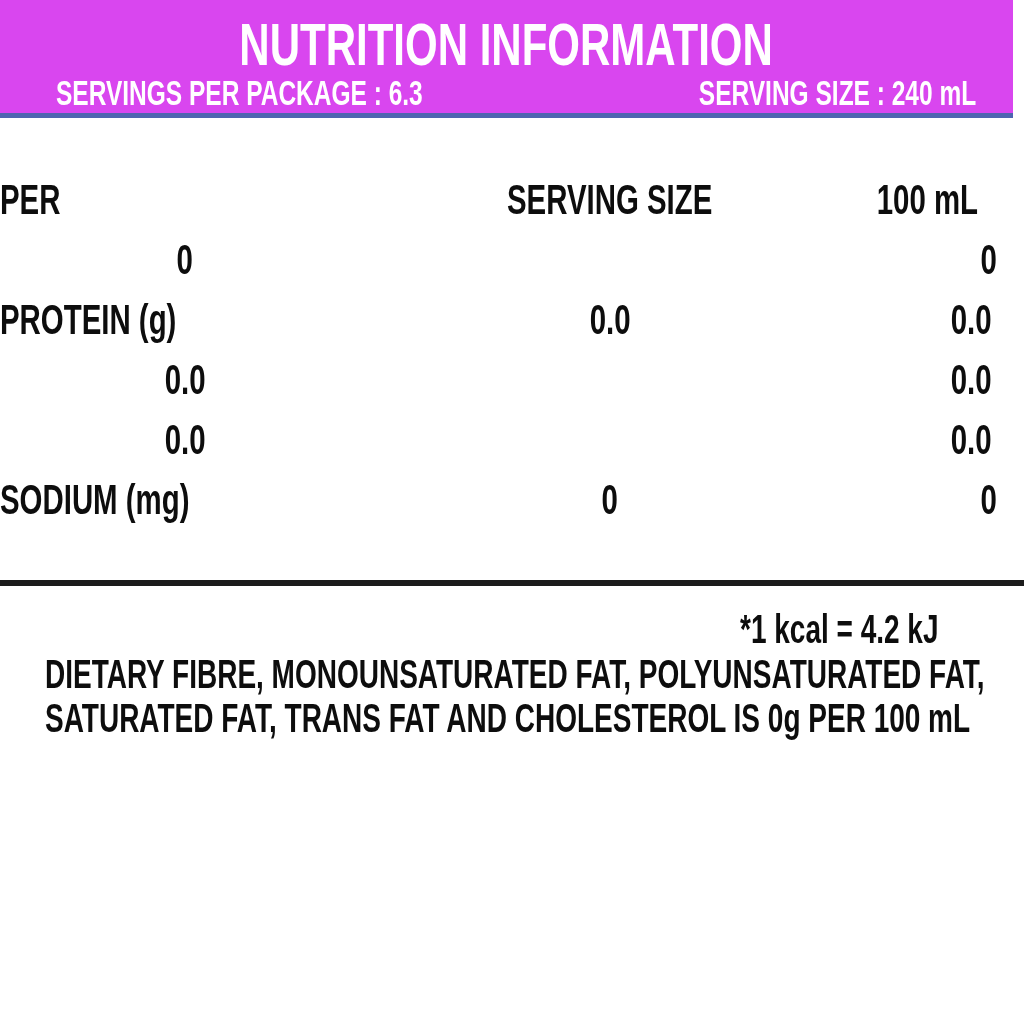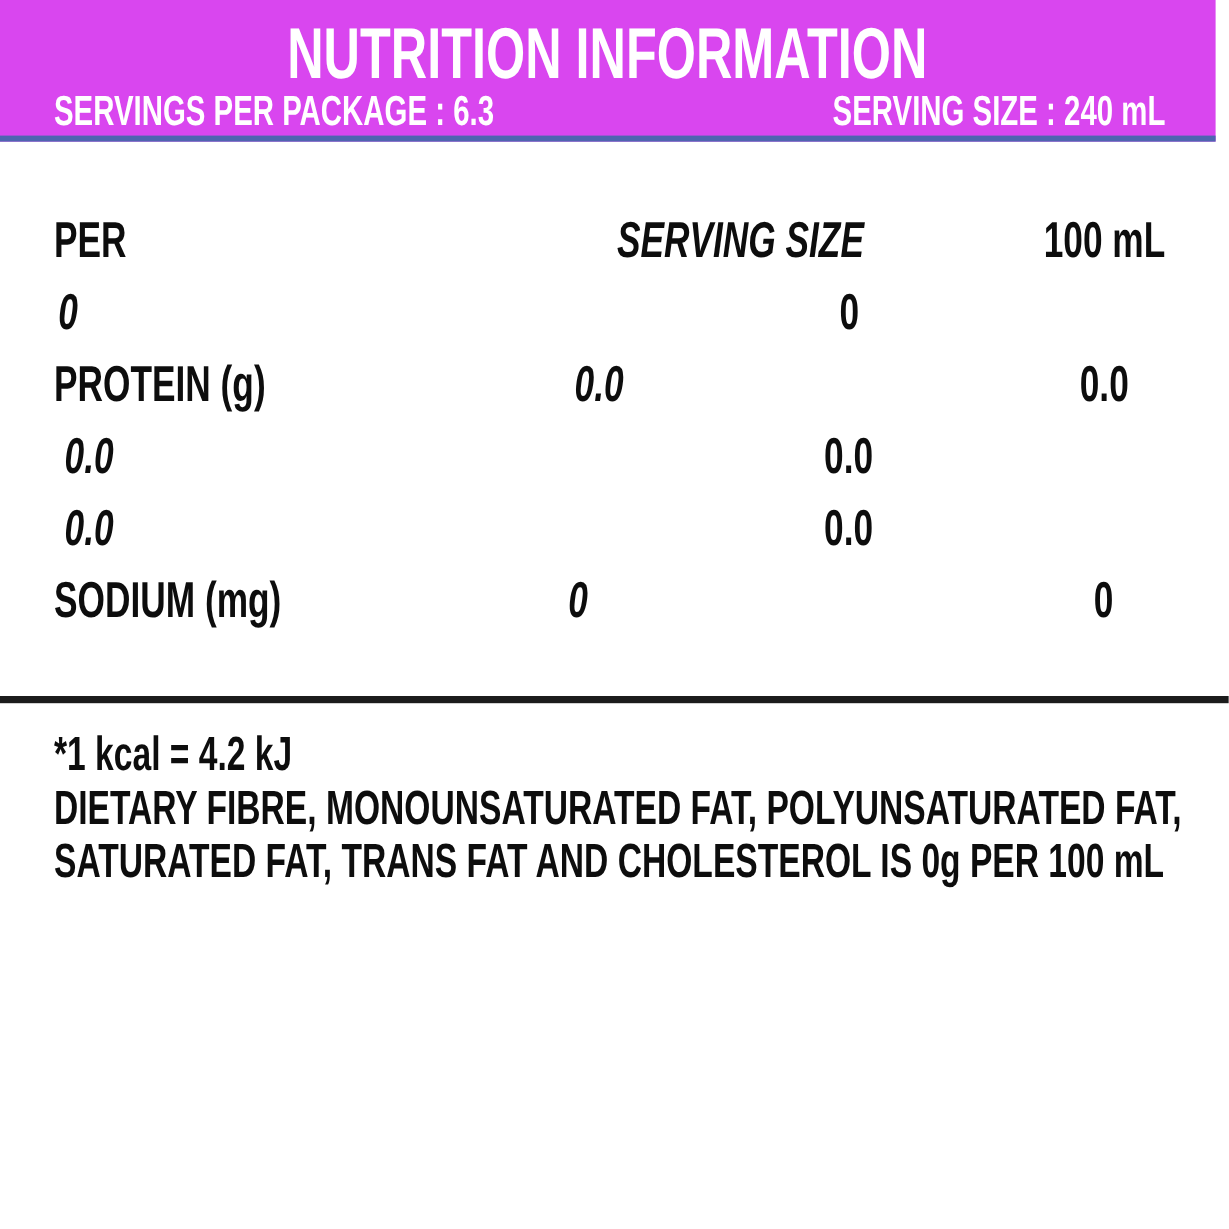--- a/index.html
+++ b/index.html
@@ -32,58 +32,58 @@
   .header-title {
     padding-top: 14px;
     text-align: center;
     font-size: 60px;
     line-height: 62px;
     color: #ffffff;
     letter-spacing: 0px;
   }
   .header-sub {
     position: absolute;
-    left: 45px;
+    left: 56px;
     right: 42px;
     bottom: 2px;
     display: flex;
     justify-content: space-between;
     align-items: baseline;
     font-size: 35px;
     line-height: 36px;
     color: #ffffff;
   }
 
   
   .table { margin-top: 52px; }
   .trow {
     display: flex;
     align-items: center;
     height: 60px;
-    padding-left: 45px;
     padding-right: 24px;
     font-size: 42px;
   }
   .c1 { width: 425px; text-align: left; }
-  .c2 { width: 370px; text-align: left; font-style: italic; }
-  .c3 { flex: 1;      text-align: center; }
+  .c2 { width: 370px; text-align: center; }
+  .c3 { flex: 1;      text-align: right; }
 
   
   .divider {
     margin-top: 50px;
     width: 1024px;
     height: 6px;
     background: #1c1c1c;
     border: none;
   }
 
   
   .footnotes {
     padding-left: 45px;
     padding-top: 20px;
+    text-align: right;
   }
   .kcal-note {
     font-size: 40px;
     line-height: 46px;
   }
   .zero-note-line {
     font-size: 40px;
     line-height: 44px;
   }
 </style>

